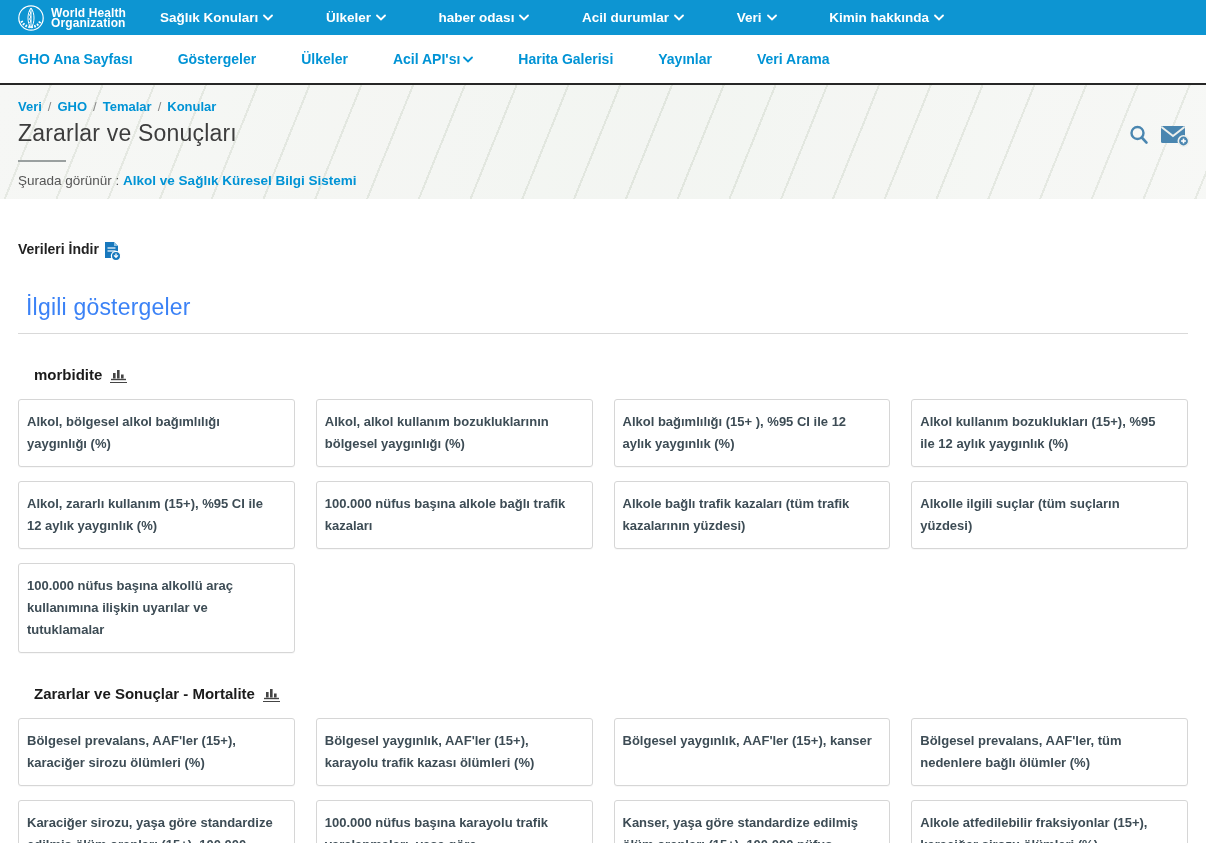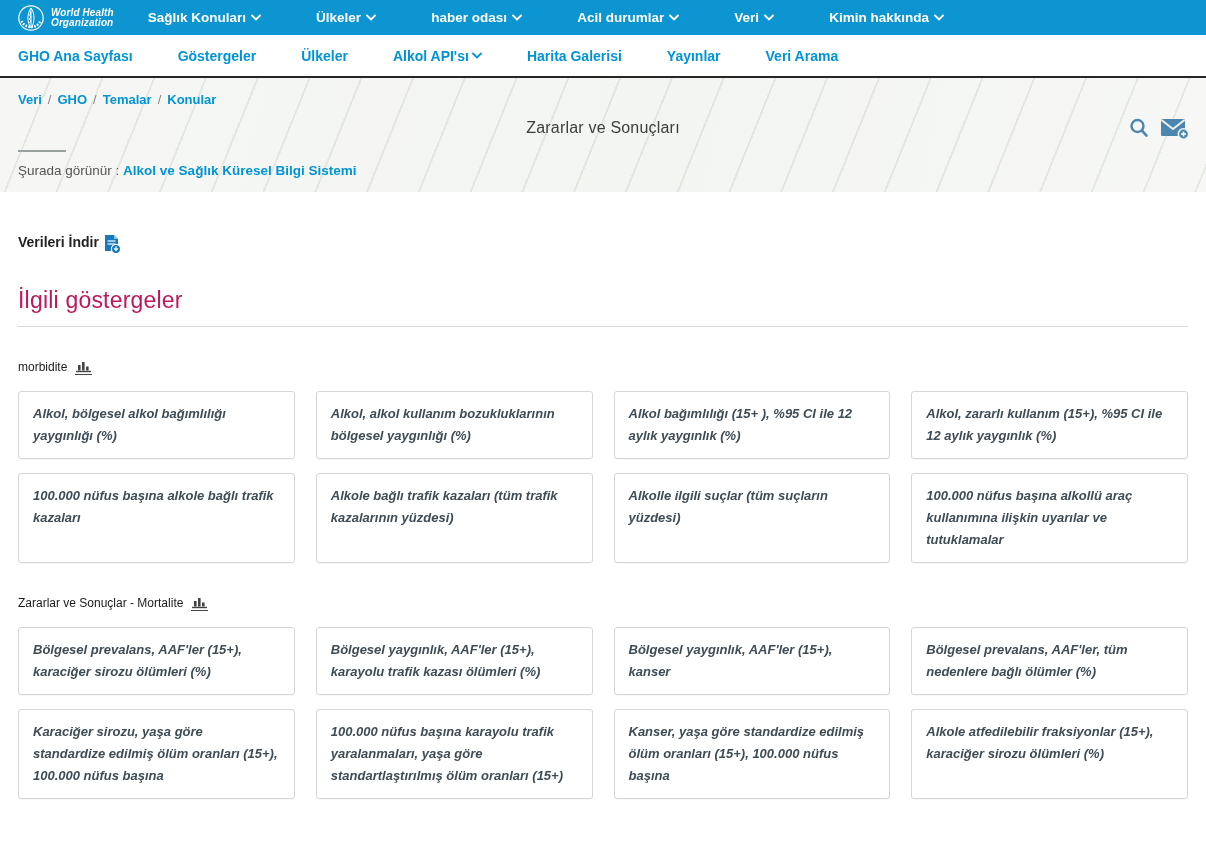--- a/index.html
+++ b/index.html
@@ -9,68 +9,67 @@
     background:#fff; color:#333; width:1206px; height:843px; overflow:hidden;
   }
 
   
   .topbar {
     height:35px; background:#0d95d2; display:flex; align-items:center;
     padding:0 16px 0 18px;
   }
   .who-logo { display:flex; align-items:center; gap:7px; margin-right:34px; }
   .who-emblem { width:26px; height:26px; flex:0 0 auto; }
-  .who-logotype { color:#fff; font-size:10px; line-height:10px; font-weight:bold; letter-spacing:.1px;font-style:italic; }
+  .who-logotype { color:#fff; font-size:12px; line-height:10px; font-weight:bold; letter-spacing:.1px; }
   .topnav { flex:1; display:flex; justify-content:space-between; align-items:flex-start; padding-right:246px;gap:11px; }
   .topnav-item { display:flex; align-items:center; gap:5px; color:#fff; font-size:13.5px; font-weight:bold; cursor:pointer; white-space:nowrap; }
   .chev svg { display:block; }
 
   
   .subnav {
-    height:43px; background:#fff; display:flex; align-items:center; gap:45px;
+    height:50px; background:#fff; display:flex; align-items:center; gap:45px;
     padding:0 18px; border-bottom:2px solid #262626;
   }
   .subnav-item { color:#0093d5; font-size:14px; font-weight:bold; cursor:pointer; display:flex; align-items:center; gap:3px; white-space:nowrap; }
   .subnav-item .chev svg polyline { stroke:#0093d5; }
 
   
   .hero {
     position:relative; height:114px; padding:14px 18px 0 18px;
     background:
       repeating-linear-gradient(112deg, rgba(255,255,255,.45) 0 46px, rgba(205,212,200,.28) 46px 48px),
       linear-gradient(100deg,#eff1ed 0%,#e9ede7 55%,#f0f2ee 100%);
   }
   .breadcrumb { font-size:13px; color:#777; display:flex; gap:6px; align-items:center; }
   .breadcrumb a { color:#0093d5; text-decoration:none; font-weight:bold; cursor:pointer; }
   .crumb-sep { color:#888; font-weight:normal; }
-  .hero-title { font-size:16px; font-weight:normal; color:#3d3d3d; margin-top:12px; letter-spacing:.2px;text-align:center; }
+  .hero-title { font-size:23px; font-weight:normal; color:#3d3d3d; margin-top:6px; letter-spacing:.2px; }
   .hero-rule { width:48px; height:2px; background:#9aa0a0; margin-top:13px; }
   .appears-row { margin-top:11px; font-size:13.5px; color:#555; }
   .appears-row a { color:#0093d5; font-weight:bold; text-decoration:none; cursor:pointer; }
   .hero-icons { position:absolute; top:38px; right:16px; display:flex; align-items:center; gap:10px; }
   .hero-icons .icon-btn { cursor:pointer; display:block; }
 
   
   .main { padding:42px 18px 0 18px; background:#fff; }
   .download-row { display:flex; align-items:flex-start; gap:4px; }
   .download-label { font-size:14px; font-weight:bold; color:#222; cursor:pointer; }
-  .related-heading { margin-top:28px; font-size:23px; font-weight:normal; color:#be185d; letter-spacing:.2px; }
+  .related-heading { margin-top:28px; font-size:23px; font-weight:normal; color:#3b82f6; letter-spacing:.2px;margin-left:8px; }
   .related-rule { margin-top:12px; border:0; border-top:1px solid #d9d9d9; }
 
   .section { margin-top:32px; }
   .section-head { display:flex; align-items:center; gap:8px; margin-bottom:16px; }
-  .section-title { font-size:12px; font-weight:normal; color:#1b1b1b; }
+  .section-title { font-size:15px; font-weight:bold; color:#1b1b1b;margin-left:16px; }
   .chart-link { border-bottom:1px solid #444; padding-bottom:1px; cursor:pointer; line-height:0; display:inline-block; }
 
   .card-grid { display:grid; grid-template-columns:repeat(4,1fr); column-gap:21px; row-gap:14px; }
   .indicator-card {
     background:#fff; border:1px solid #d6d6d6; border-radius:3px;
-    padding:11px 16px 11px 14px; min-height:55px; cursor:pointer;
+    padding:11px 16px 11px 8px; min-height:55px; cursor:pointer;
     box-shadow:0 1px 1px rgba(0,0,0,.03);
-    font-style:italic;
   }
   .indicator-card-label { font-size:13px; line-height:22px; color:#3d4c55; font-weight:bold; }
 </style>
 </head>
 <body>
 
 <header class="topbar">
   <div class="who-logo">
     <svg class="who-emblem" viewBox="0 0 26 26">
       <circle cx="13" cy="13" r="12.2" fill="none" stroke="#fff" stroke-width="1.2"></circle>
@@ -151,21 +150,21 @@
     <span>Göstergeler</span>
 
   </div>
 
   <div class="subnav-item">
     <span>Ülkeler</span>
 
   </div>
 
   <div class="subnav-item">
-    <span>Alkol API'sı</span>
+    <span>Acil API'sı</span>
     <span class="chev">
       <svg width="10" height="7" viewBox="0 0 10 7">
           <polyline points="1,1.5 5,5.5 9,1.5" fill="none" stroke="#0093d5" stroke-width="1.8" stroke-linecap="round"></polyline>
         </svg>
     </span>
   </div>
 
   <div class="subnav-item">
     <span>Harita Galerisi</span>
 
@@ -254,20 +253,23 @@
   </div>
 
   <div class="indicator-card">
     <div class="indicator-card-label">Alkol, alkol kullanım bozukluklarının bölgesel yaygınlığı (%)</div>
   </div>
 
   <div class="indicator-card">
     <div class="indicator-card-label">Alkol bağımlılığı (15+ ), %95 CI ile 12 aylık yaygınlık (%)</div>
   </div>
 
+  <div class="indicator-card">
+    <div class="indicator-card-label">Alkol kullanım bozuklukları (15+), %95 ile 12 aylık yaygınlık (%)</div>
+  </div>
 
   <div class="indicator-card">
     <div class="indicator-card-label">Alkol, zararlı kullanım (15+), %95 CI ile 12 aylık yaygınlık (%)</div>
   </div>
 
   <div class="indicator-card">
     <div class="indicator-card-label">100.000 nüfus başına alkole bağlı trafik kazaları</div>
   </div>
 
   <div class="indicator-card">

